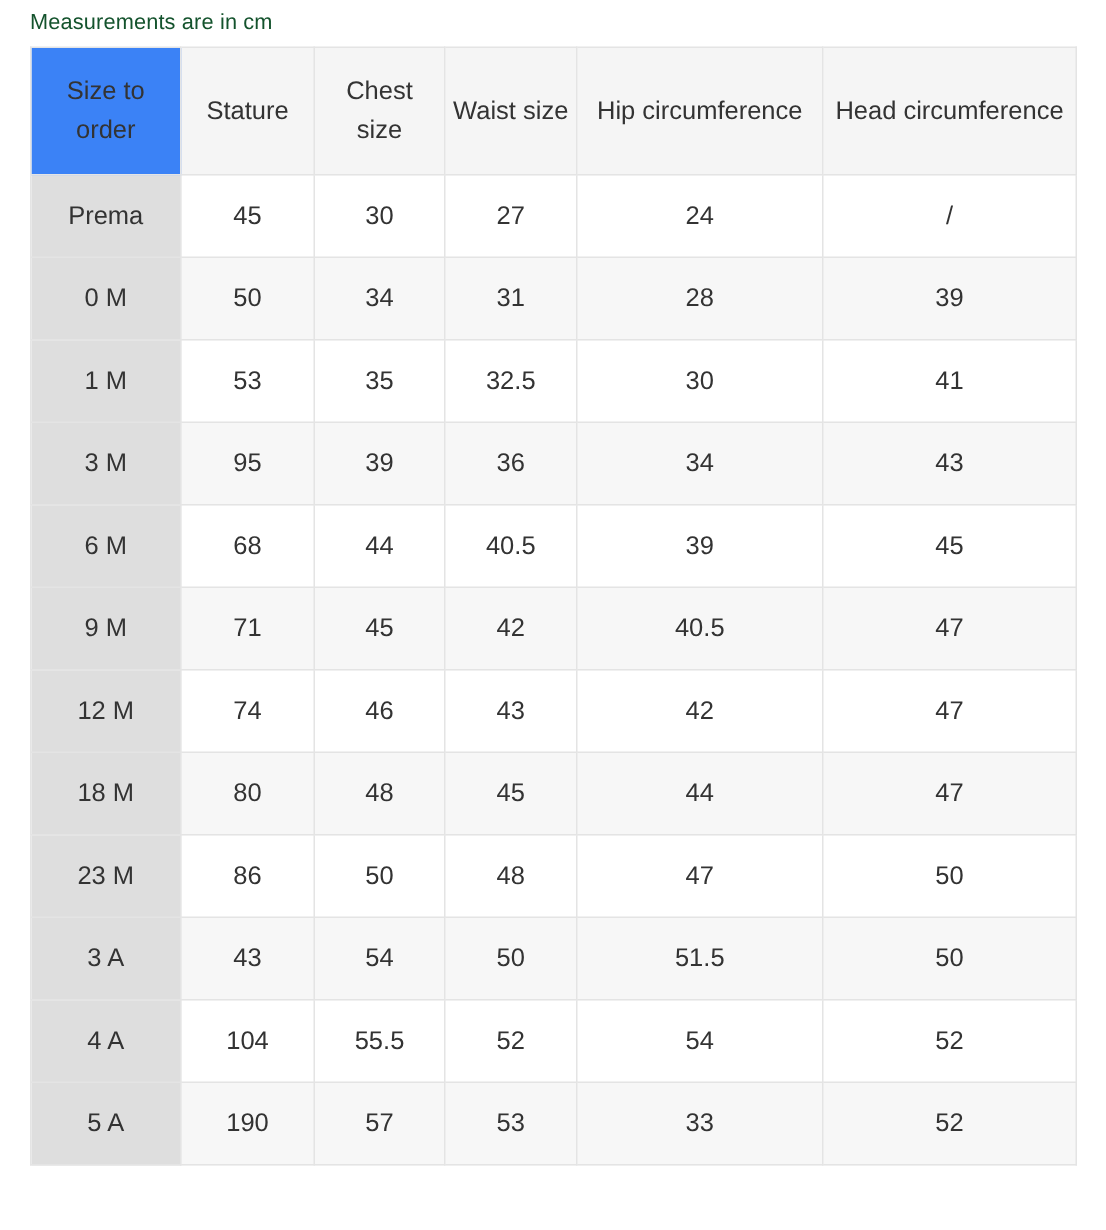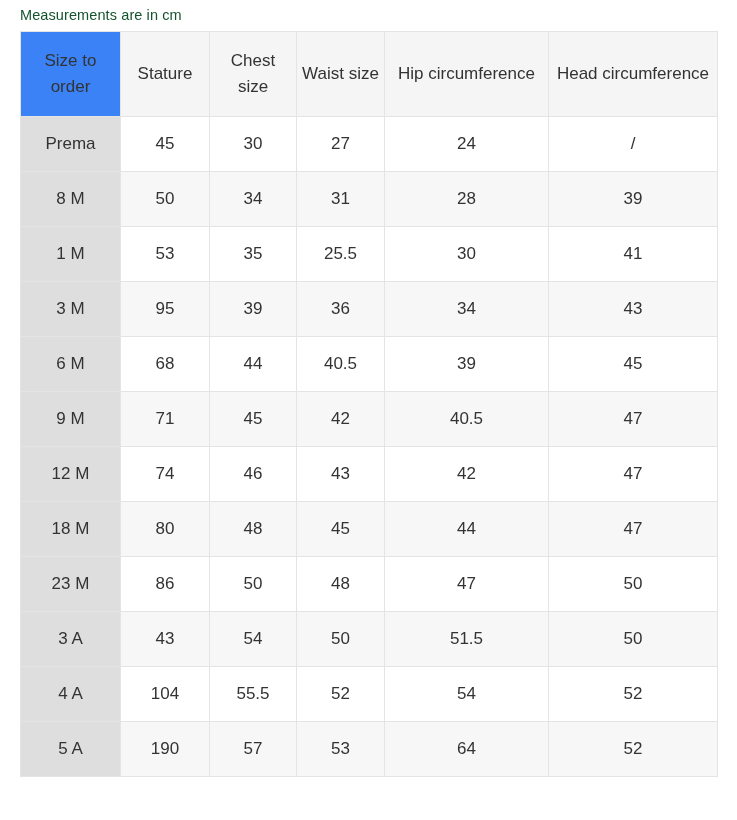--- a/index.html
+++ b/index.html
@@ -126,32 +126,32 @@
       <tbody>
           <tr>
             <td class="rowhead">Prema</td>
             <td>45</td>
             <td>30</td>
             <td>27</td>
             <td>24</td>
             <td>/</td>
           </tr>
           <tr>
-            <td class="rowhead">8 M</td>
+            <td class="rowhead">0 M</td>
             <td>50</td>
             <td>34</td>
             <td>31</td>
             <td>28</td>
             <td>39</td>
           </tr>
           <tr>
             <td class="rowhead">1 M</td>
             <td>53</td>
             <td>35</td>
-            <td>25.5</td>
+            <td>32.5</td>
             <td>30</td>
             <td>41</td>
           </tr>
           <tr>
             <td class="rowhead">3 M</td>
             <td>95</td>
             <td>39</td>
             <td>36</td>
             <td>34</td>
             <td>43</td>
@@ -210,20 +210,20 @@
             <td>55.5</td>
             <td>52</td>
             <td>54</td>
             <td>52</td>
           </tr>
           <tr>
             <td class="rowhead">5 A</td>
             <td>190</td>
             <td>57</td>
             <td>53</td>
-            <td>64</td>
+            <td>33</td>
             <td>52</td>
           </tr>
         </tbody>
     </table>
   </div>
 
 </div>
 
 </body></html>

